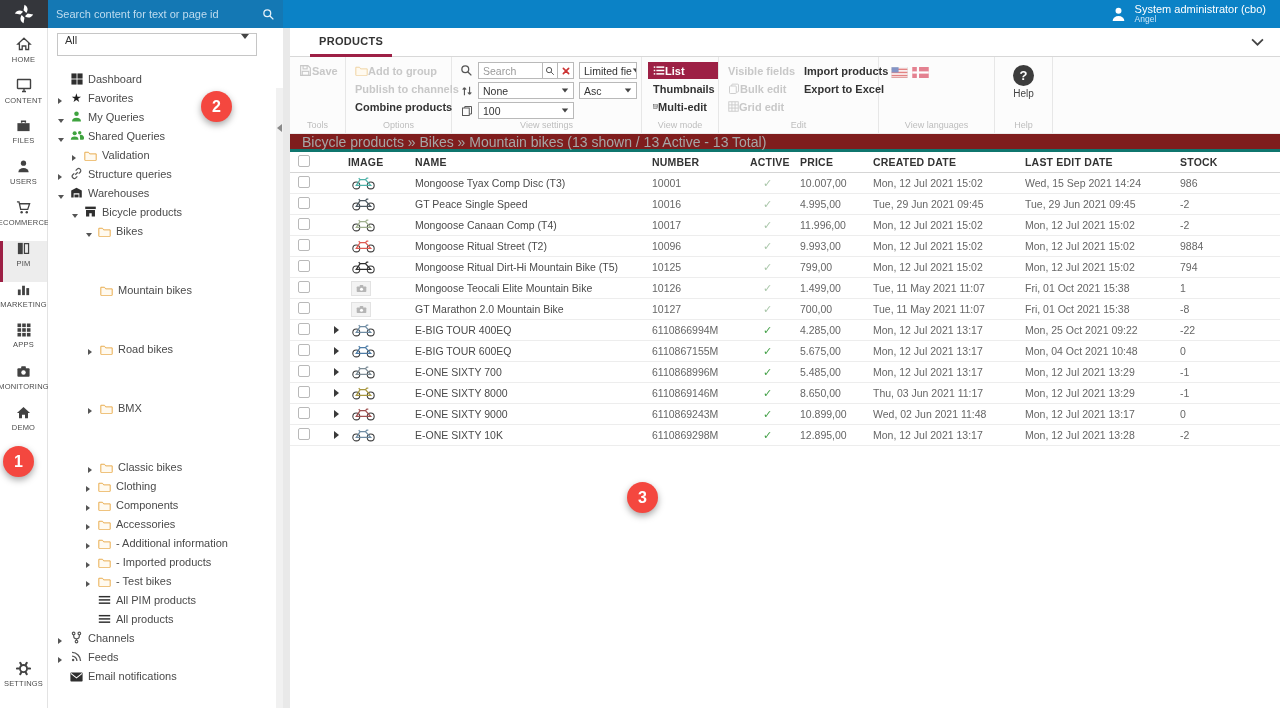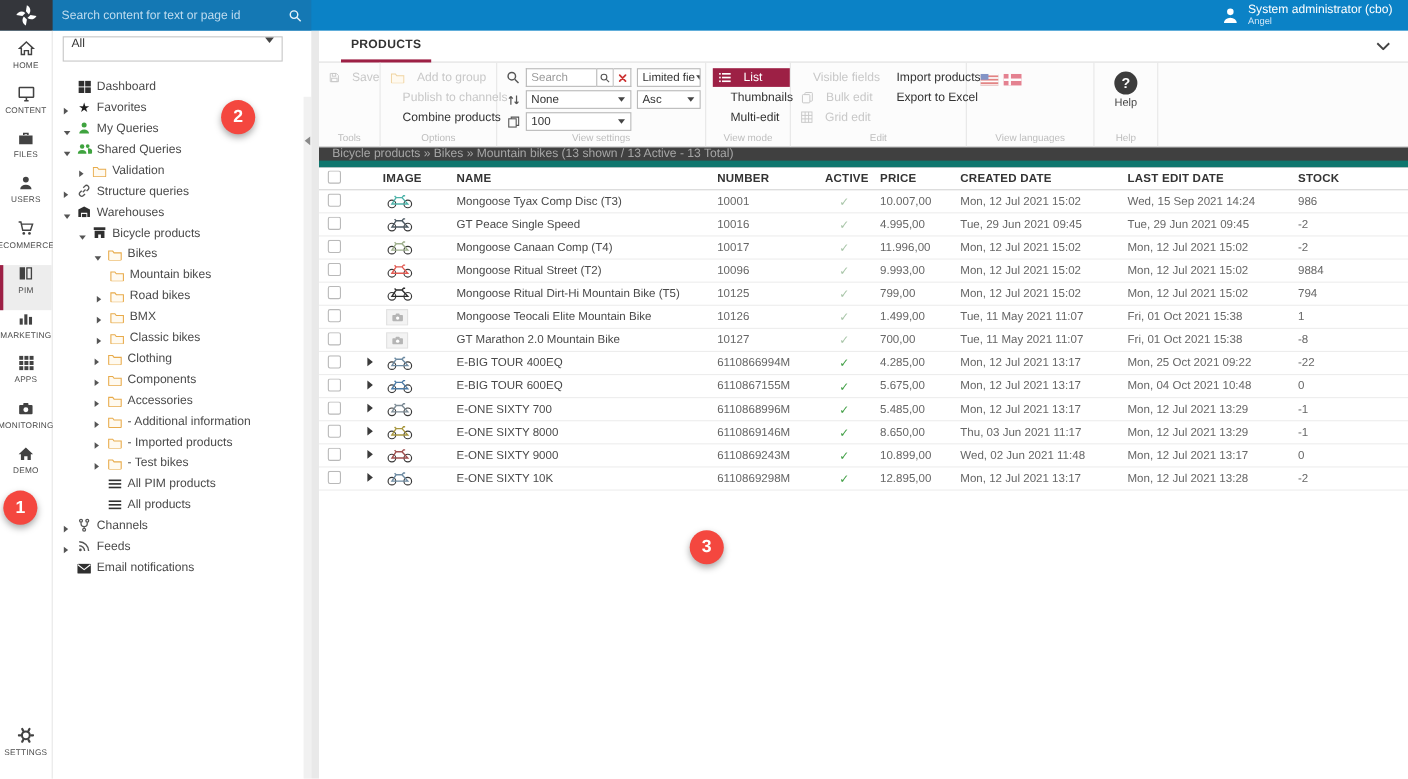--- a/index.html
+++ b/index.html
@@ -29,40 +29,40 @@
   
   .sidebar { position:absolute; left:48px; top:28px; width:235px; height:680px; background:#fff; }
   .all-box { position:absolute; left:9px; top:5px; width:200px; height:23px; border:1px solid #c6c6c6; background:#fff; display:flex; align-items:flex-start; padding:0 7px; font-size:11px; color:#333; cursor:pointer; }
   .all-box .caret { margin-left:auto; }
   .caret { width:0; height:0; border-left:4px solid transparent; border-right:4px solid transparent; border-top:5px solid #444; display:inline-block; }
   .side-scroll { position:absolute; right:0; top:60px; bottom:0; width:7px; background:#f1f1f1; }
   .collapse-handle { position:absolute; right:0; top:92px; width:7px; height:16px; display:flex; align-items:center; justify-content:center; cursor:pointer; }
   .collapse-handle::before { content:""; width:0; height:0; border-top:4px solid transparent; border-bottom:4px solid transparent; border-right:5px solid #8a8a8a; }
   .tree { position:absolute; left:0; top:38px; right:8px; }
   .trow { height:19px; display:flex; align-items:flex-end; font-size:11px; color:#4a4a4a; cursor:pointer; }
-  .ind0 { padding-left:10px; } .ind1 { padding-left:24px; } .ind2 { padding-left:38px; } .ind3 { padding-left:40px; }
+  .ind0 { padding-left:10px; } .ind1 { padding-left:24px; } .ind2 { padding-left:38px; } .ind3 { padding-left:40px;margin-top:40px; }
   .arr { width:11px; flex:none; display:flex; align-items:center; }
   .arr.right::before { content:""; width:0; height:0; border-top:3.5px solid transparent; border-bottom:3.5px solid transparent; border-left:4.5px solid #555; }
   .arr.down::before { content:""; width:0; height:0; border-left:3.5px solid transparent; border-right:3.5px solid transparent; border-top:4.5px solid #555; }
   .tico { width:15px; flex:none; display:flex; align-items:center; justify-content:center; margin-right:4px; }
   .c-amber { color:#e8ab4b; } .c-green { color:#3fa33f; } .c-dark { color:#2f2f2f; } .c-gray { color:#555; }
   .star-glyph { font-size:12px; color:#1d1d1d; line-height:1; }
 
   .gapstrip { position:absolute; left:283px; top:28px; width:7px; height:680px; background:#e9e9e9; }
 
   
   .main { position:absolute; left:290px; top:28px; width:990px; height:488px; background:#fff; display:flex; flex-direction:column; }
   .tabbar { height:29px; border-bottom:1px solid #d8d8d8; display:flex; align-items:center; position:relative; flex:none; }
   .tab { margin-left:20px; height:29px; display:flex; align-items:center; padding:0 9px; font-size:11px; font-weight:bold; color:#333; letter-spacing:.3px; border-bottom:3px solid #9d2045; cursor:pointer; }
   .tab-chev { position:absolute; right:16px; top:10px; color:#444; cursor:pointer; }
 
   .ribbon { height:76px; background:#fcfcfc; display:flex; flex:none; position:relative; }
   .rgroup { position:relative; border-right:1px solid #e7e7e7; padding-top:5px; flex:none; }
   .rgroup .glabel { position:absolute; bottom:3px; left:0; right:0; text-align:center; font-size:9px; color:#bdbdbd; }
-  .rbtn { display:flex; align-items:center; gap:11px; height:17px; margin:0 0 1px 9px; font-size:11px; color:#333; white-space:nowrap; cursor:pointer; }
+  .rbtn { display:flex; align-items:center; gap:0; height:17px; margin:0 0 1px 9px; font-size:11px; color:#333; white-space:nowrap; cursor:pointer;font-weight:bold; }
   .rbtn.disabled { color:#c8c8c8; cursor:default; }
   .g-tools { width:56px; } .g-options { width:106px; } .g-vs { width:190px; } .g-vm { width:77px; } .g-edit { width:160px; } .g-lang { width:116px; } .g-help { width:58px; }
   .g-rest { flex:1; border-right:none; }
 
   .vs-grid { display:grid; grid-template-columns:13px 96px 58px; column-gap:5px; row-gap:3px; padding-left:8px; align-items:center; }
   .vs-icon { color:#555; display:flex; justify-content:center; }
   .searchwrap { display:flex; height:17px; }
   .searchwrap input { width:64px; height:17px; border:1px solid #b9b9b9; border-right:none; font-size:10.5px; padding:0 4px; outline:none; font-family:inherit; color:#444; }
   .searchwrap input::placeholder { color:#9a9a9a; }
   .sbtn { width:16px; height:17px; border:1px solid #b9b9b9; background:#fff; display:flex; align-items:center; justify-content:center; cursor:pointer; }
@@ -73,21 +73,21 @@
 
   .vm-btn { margin-left:6px; padding:0 5px; width:64px; }
   .vm-btn.selected { background:#9d2045; color:#fff; width:auto; min-width:48px; }
   .edit-cols { display:flex; }
   .edit-col1 { width:76px; } .edit-col2 { width:84px; }
   .flags { display:flex; gap:4px; padding:5px 0 0 12px; opacity:.6; }
   .flag { cursor:pointer; }
   .help-circle { width:21px; height:21px; border-radius:50%; background:#3c3c3c; color:#fff; font-size:13px; font-weight:bold; display:flex; align-items:center; justify-content:center; margin:3px auto 2px; cursor:pointer; }
   .help-word { text-align:center; font-size:10px; color:#444; }
 
-  .breadcrumb { height:19px; background:#404040; border-top:1px solid #ececec; border-bottom:6px solid #0f766e; font-size:11px; color:#a6a6a6; display:flex; align-items:center; padding-left:12px; flex:none; }
+  .breadcrumb { height:19px; background:#7f1d1d; border-top:1px solid #ececec; border-bottom:3px solid #0f766e; font-size:14px; color:#a6a6a6; display:flex; align-items:center; padding-left:12px; flex:none; }
 
   
   .tablewrap { flex:1; overflow:hidden; }
   .thead, .row { display:grid; grid-template-columns:40px 15px 67px 237px 98px 50px 73px 152px 155px auto; align-items:center; }
   .thead { height:21px; border-bottom:1px solid #d5d5d5; font-size:10.5px; font-weight:bold; color:#333; letter-spacing:.2px; }
   .row { height:21px; border-bottom:1px solid #ededed; font-size:10.5px; color:#666; }
   .cell { padding-left:3px; overflow:hidden; white-space:nowrap; }
   .cell.selc { padding-left:8px; }
   .cell.imgc { padding-left:6px; display:flex; align-items:center; }
   .cell.namec { color:#4a4a4a; }

